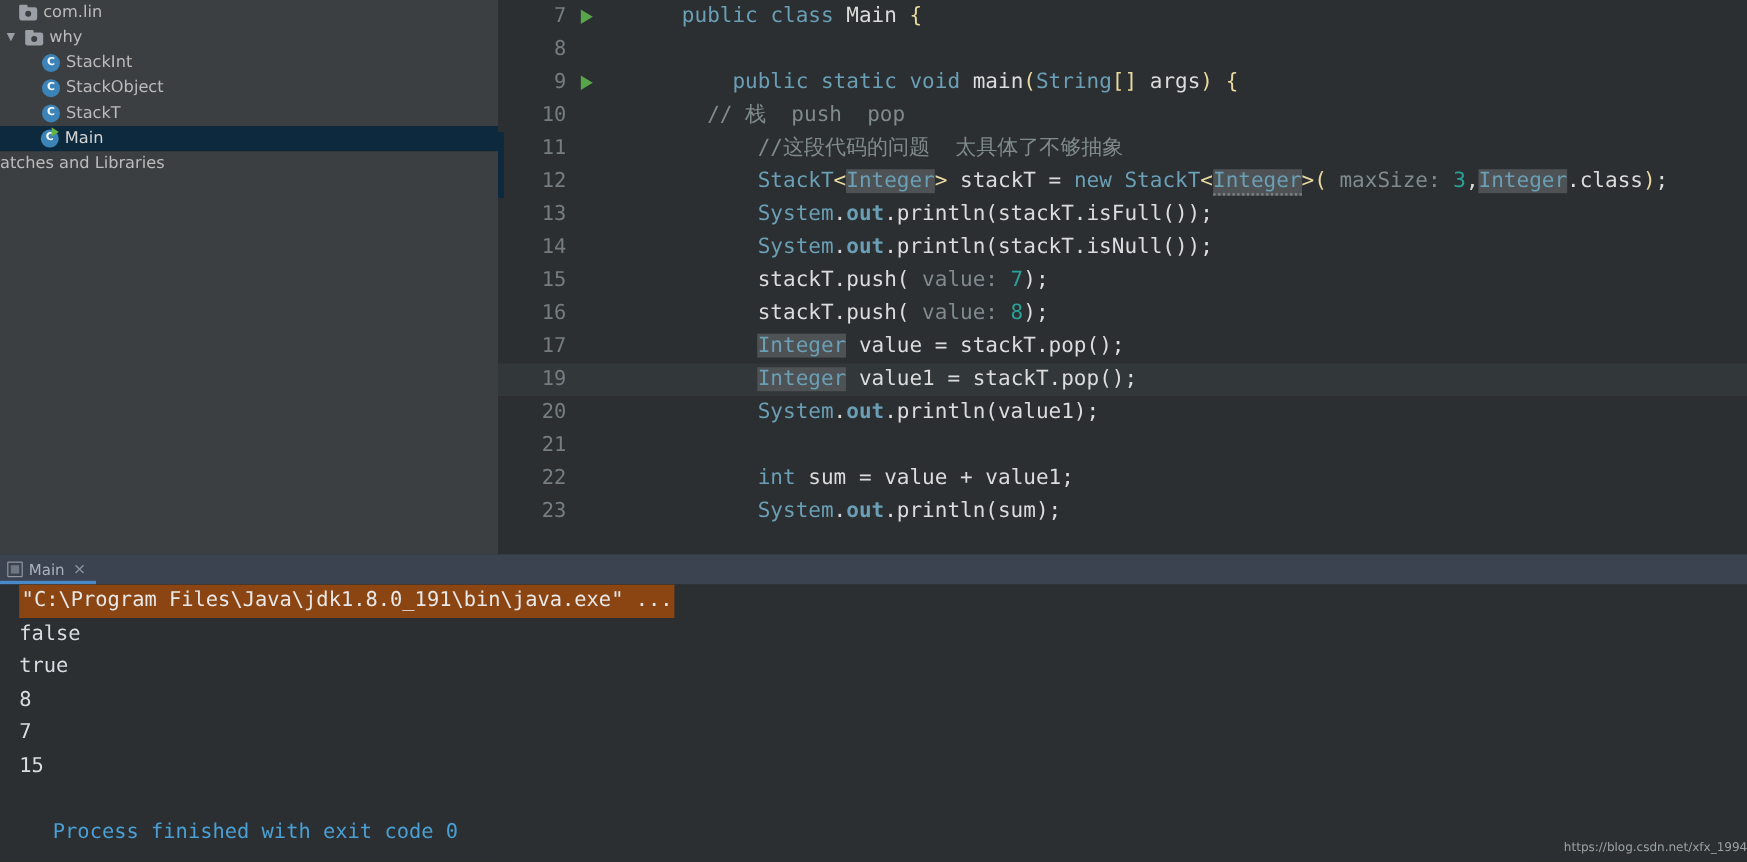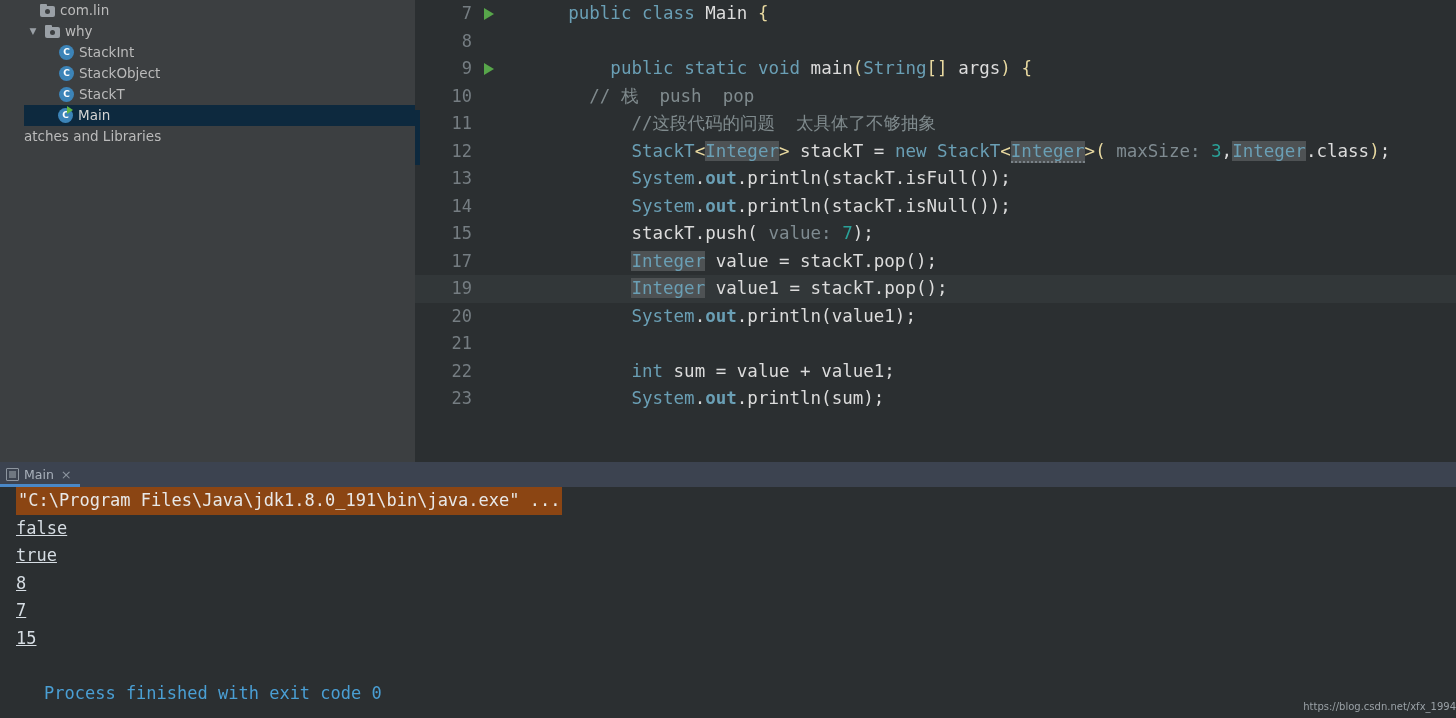--- a/index.html
+++ b/index.html
@@ -12,21 +12,20 @@
   #app { position: relative; width: 1456px; height: 718px; background: #30353a; }
 
   
   #project-tree {
     position: absolute; left: 0; top: 0; width: 415px; height: 462px;
     background: #3c3f41;
     font-family: "DejaVu Sans", sans-serif;
     font-size: 13.5px;
     color: #bbbbbb;
     overflow: hidden;
-    padding-left: 24px;
   }
   .tree-row {
     position: relative; height: 21px; line-height: 21px;
     white-space: nowrap; display: flex; align-items: center;
     padding-left: 2px;
   }
   .tree-row.selected { background: #0d293e; }
   .tree-label { color: #bbbbbb; }
   .tree-row.selected .tree-label { color: #d4d4d4; }
   .twisty {
@@ -152,21 +151,21 @@
     font-family: "DejaVu Sans Mono", monospace;
     font-size: 17px;
     line-height: 27.5px;
     overflow: hidden;
   }
   .oline { white-space: pre; padding-left: 16px; height: 27.5px; }
   .cmdline {
     display: inline-block; background: #8b4513; color: #e8e8e8;
     padding: 0 2px;
   }
-  .out-white { color: #d6dde3; text-decoration: underline; }
+  .out-white { color: #d6dde3; }
   .out-blue  { color: #4a9fd4; margin-left: 28px; }
 
   #watermark {
     position: absolute; right: 0; bottom: 6px;
     color: #9aa1a6; font-size: 10px;
     font-family: "DejaVu Sans", sans-serif;
   }
 </style>
 </head>
 <body>
@@ -236,20 +235,21 @@
     <div class="code-area" id="code-area">
         <div class="cline"><div class="gutter">7</div><div class="runmark"><span class="tri"></span></div><div class="ctext"><span class="plain">      </span><span class="kw2">public</span><span class="plain"> </span><span class="kw2">class</span><span class="plain"> </span><span class="plain">Main</span><span class="plain"> </span><span class="brace">{</span></div></div>
         <div class="cline"><div class="gutter">8</div><div class="runmark"></div><div class="ctext"></div></div>
         <div class="cline"><div class="gutter">9</div><div class="runmark"><span class="tri"></span></div><div class="ctext"><span class="plain">          </span><span class="kw2">public</span><span class="plain"> </span><span class="kw2">static</span><span class="plain"> </span><span class="kw2">void</span><span class="plain"> </span><span class="plain">main</span><span class="brace">(</span><span class="cls">String</span><span class="brace">[]</span><span class="plain"> args</span><span class="brace">)</span><span class="plain"> </span><span class="brace">{</span></div></div>
         <div class="cline"><div class="gutter">10</div><div class="runmark"></div><div class="ctext"><span class="cmt">        // 栈  push  pop</span></div></div>
         <div class="cline"><div class="gutter">11<span class="bluemark"></span></div><div class="runmark"></div><div class="ctext"><span class="cmt">            //这段代码的问题  太具体了不够抽象</span></div></div>
         <div class="cline"><div class="gutter">12<span class="bluemark"></span></div><div class="runmark"></div><div class="ctext"><span class="plain">            </span><span class="cls">StackT</span><span class="brace">&lt;</span><span class="cls hl">Integer</span><span class="brace">&gt;</span><span class="plain"> stackT </span><span class="plain">=</span><span class="plain"> </span><span class="kw2">new</span><span class="plain"> </span><span class="cls">StackT</span><span class="brace">&lt;</span><span class="cls hlw">Integer</span><span class="brace">&gt;</span><span class="brace">(</span><span class="hint"> maxSize: </span><span class="num">3</span><span class="plain">,</span><span class="cls hl">Integer</span><span class="plain">.class</span><span class="brace">)</span><span class="plain">;</span></div></div>
         <div class="cline"><div class="gutter">13</div><div class="runmark"></div><div class="ctext"><span class="plain">            </span><span class="cls">System</span><span class="plain">.</span><span class="fld">out</span><span class="plain">.println(stackT.isFull())</span><span class="plain">;</span></div></div>
         <div class="cline"><div class="gutter">14</div><div class="runmark"></div><div class="ctext"><span class="plain">            </span><span class="cls">System</span><span class="plain">.</span><span class="fld">out</span><span class="plain">.println(stackT.isNull())</span><span class="plain">;</span></div></div>
         <div class="cline"><div class="gutter">15</div><div class="runmark"></div><div class="ctext"><span class="plain">            stackT.push(</span><span class="hint"> value: </span><span class="num">7</span><span class="plain">);</span></div></div>
+        <div class="cline"><div class="gutter">16</div><div class="runmark"></div><div class="ctext"><span class="plain">            stackT.push(</span><span class="hint"> value: </span><span class="num">8</span><span class="plain">);</span></div></div>
         <div class="cline"><div class="gutter">17</div><div class="runmark"></div><div class="ctext"><span class="plain">            </span><span class="cls hl">Integer</span><span class="plain"> value </span><span class="plain">=</span><span class="plain"> stackT.pop();</span></div></div>
         <div class="cline caret"><div class="gutter">19</div><div class="runmark"></div><div class="ctext"><span class="plain">            </span><span class="cls hl">Integer</span><span class="plain"> value1 </span><span class="plain">=</span><span class="plain"> stackT.pop();</span></div></div>
         <div class="cline"><div class="gutter">20</div><div class="runmark"></div><div class="ctext"><span class="plain">            </span><span class="cls">System</span><span class="plain">.</span><span class="fld">out</span><span class="plain">.println(value1);</span></div></div>
         <div class="cline"><div class="gutter">21</div><div class="runmark"></div><div class="ctext"></div></div>
         <div class="cline"><div class="gutter">22</div><div class="runmark"></div><div class="ctext"><span class="plain">            </span><span class="kw2">int</span><span class="plain"> sum </span><span class="plain">=</span><span class="plain"> value </span><span class="plain">+</span><span class="plain"> value1;</span></div></div>
         <div class="cline"><div class="gutter">23</div><div class="runmark"></div><div class="ctext"><span class="plain">            </span><span class="cls">System</span><span class="plain">.</span><span class="fld">out</span><span class="plain">.println(sum);</span></div></div>
       </div>
   </div>
 
   <div id="tabbar">

